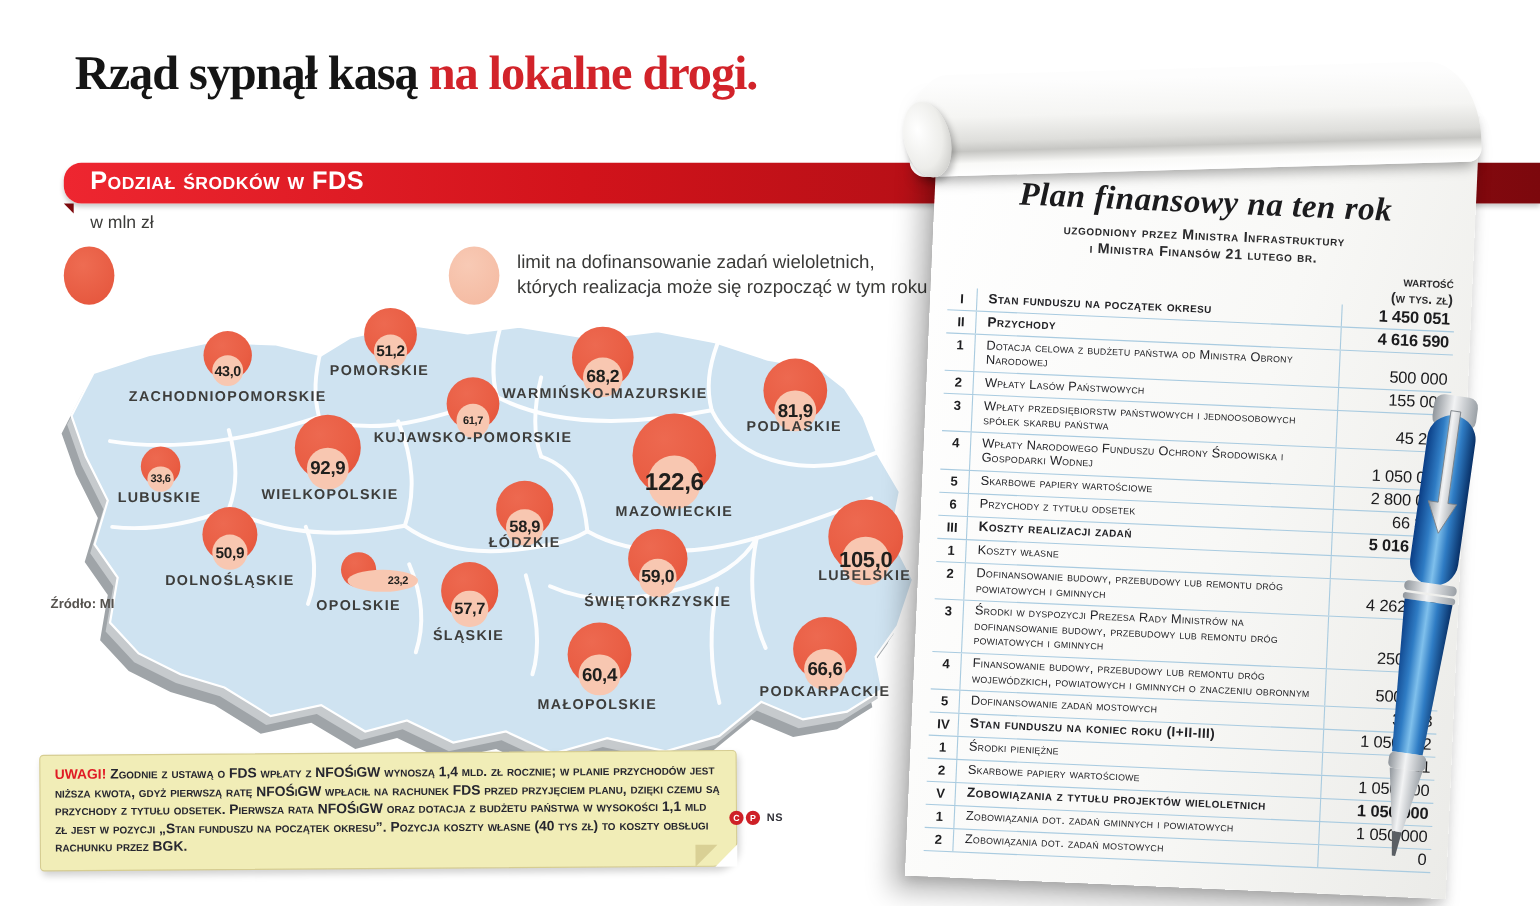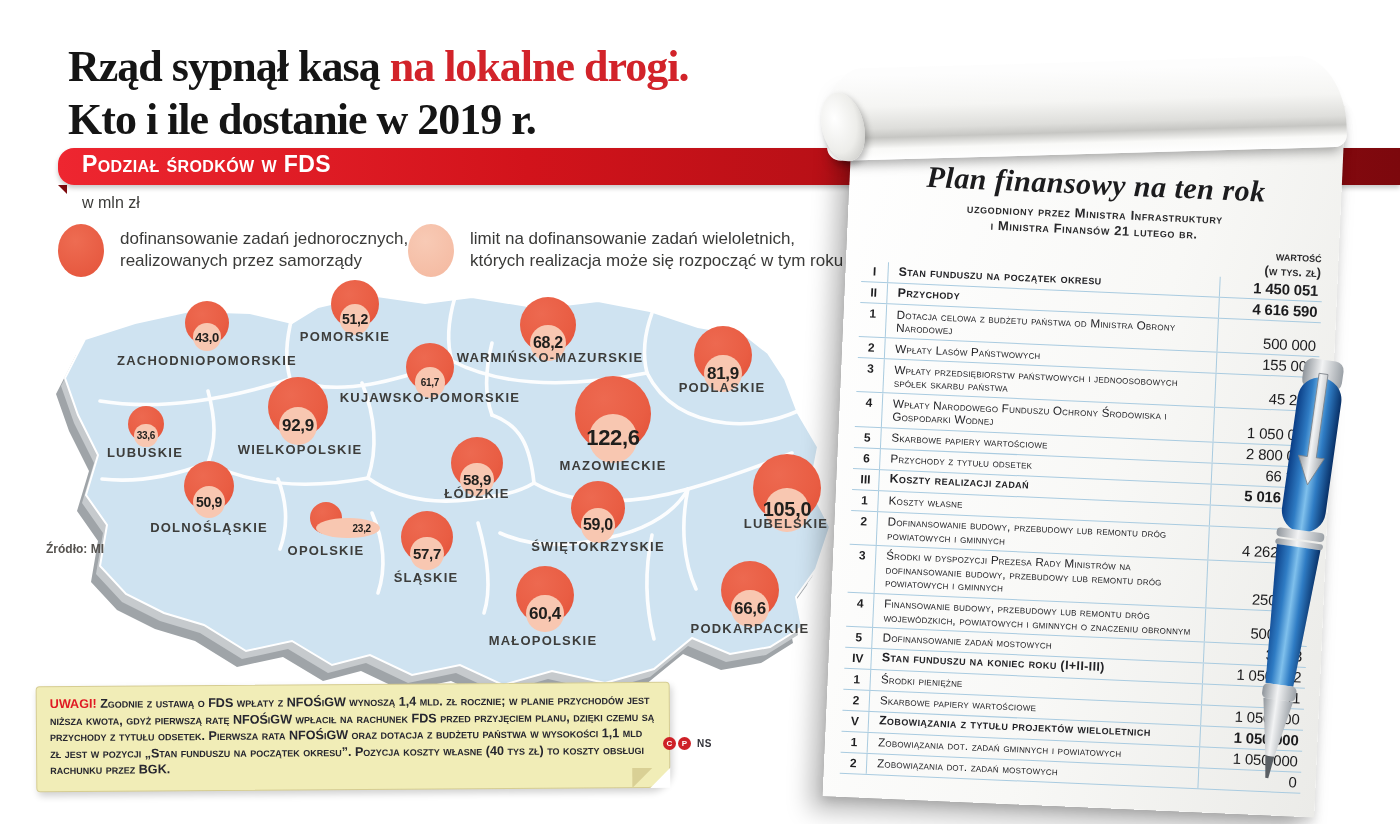--- a/index.html
+++ b/index.html
@@ -133,33 +133,30 @@
     background:radial-gradient(ellipse at 35% 35%,#ffffff 0%,#ededea 55%,#c9c9c6 85%);
     box-shadow:2px 4px 6px rgba(0,0,0,.25);
   }
   .pen{position:absolute;left:1255px;top:340px;z-index:5;}
 </style>
 </head>
 <body>
 
 <div class="headline">
   <div><span>Rząd sypnął kasą </span><span class="red">na lokalne drogi.</span></div>
-  <div>Kto i ile dostanie w 2019 r.</div>
 </div>
 
 <div class="banner">
   <div class="banner-label">Podział środków w FDS</div>
 </div>
 <div class="banner-fold"></div>
 <div class="unit">w mln zł</div>
 
 <div class="legend-item" style="left:58px;">
   <div class="legend-dot" style="background:radial-gradient(circle at 38% 32%,#ee6c52,#e4533a);"></div>
-  <div class="legend-text">dofinansowanie zadań jednorocznych,
-realizowanych przez samorządy</div>
 </div>
 <div class="legend-item" style="left:408px;">
   <div class="legend-dot" style="background:radial-gradient(circle at 38% 32%,#f8cab5,#f4b89f);"></div>
   <div class="legend-text">limit na dofinansowanie zadań wieloletnich,
 których realizacja może się rozpocząć w tym roku</div>
 </div>
 
 <svg class="map-svg" width="812" height="428" viewBox="0 0 812 428">
   <g>
     <polygon transform="translate(-9,16)" fill="#9fa4a8" points="25,95 45,56 95,40 150,28 210,30 252,40 278,24 330,12 385,20 432,14 500,25 558,18 610,28 658,44 705,52 728,70 745,96 758,130 778,164 770,205 790,244 776,286 756,314 762,344 730,364 690,371 652,355 614,386 565,400 512,388 463,402 420,382 372,392 330,372 292,382 252,358 206,368 164,342 124,330 86,311 60,283 67,242 46,212 58,172 38,132"></polygon>

